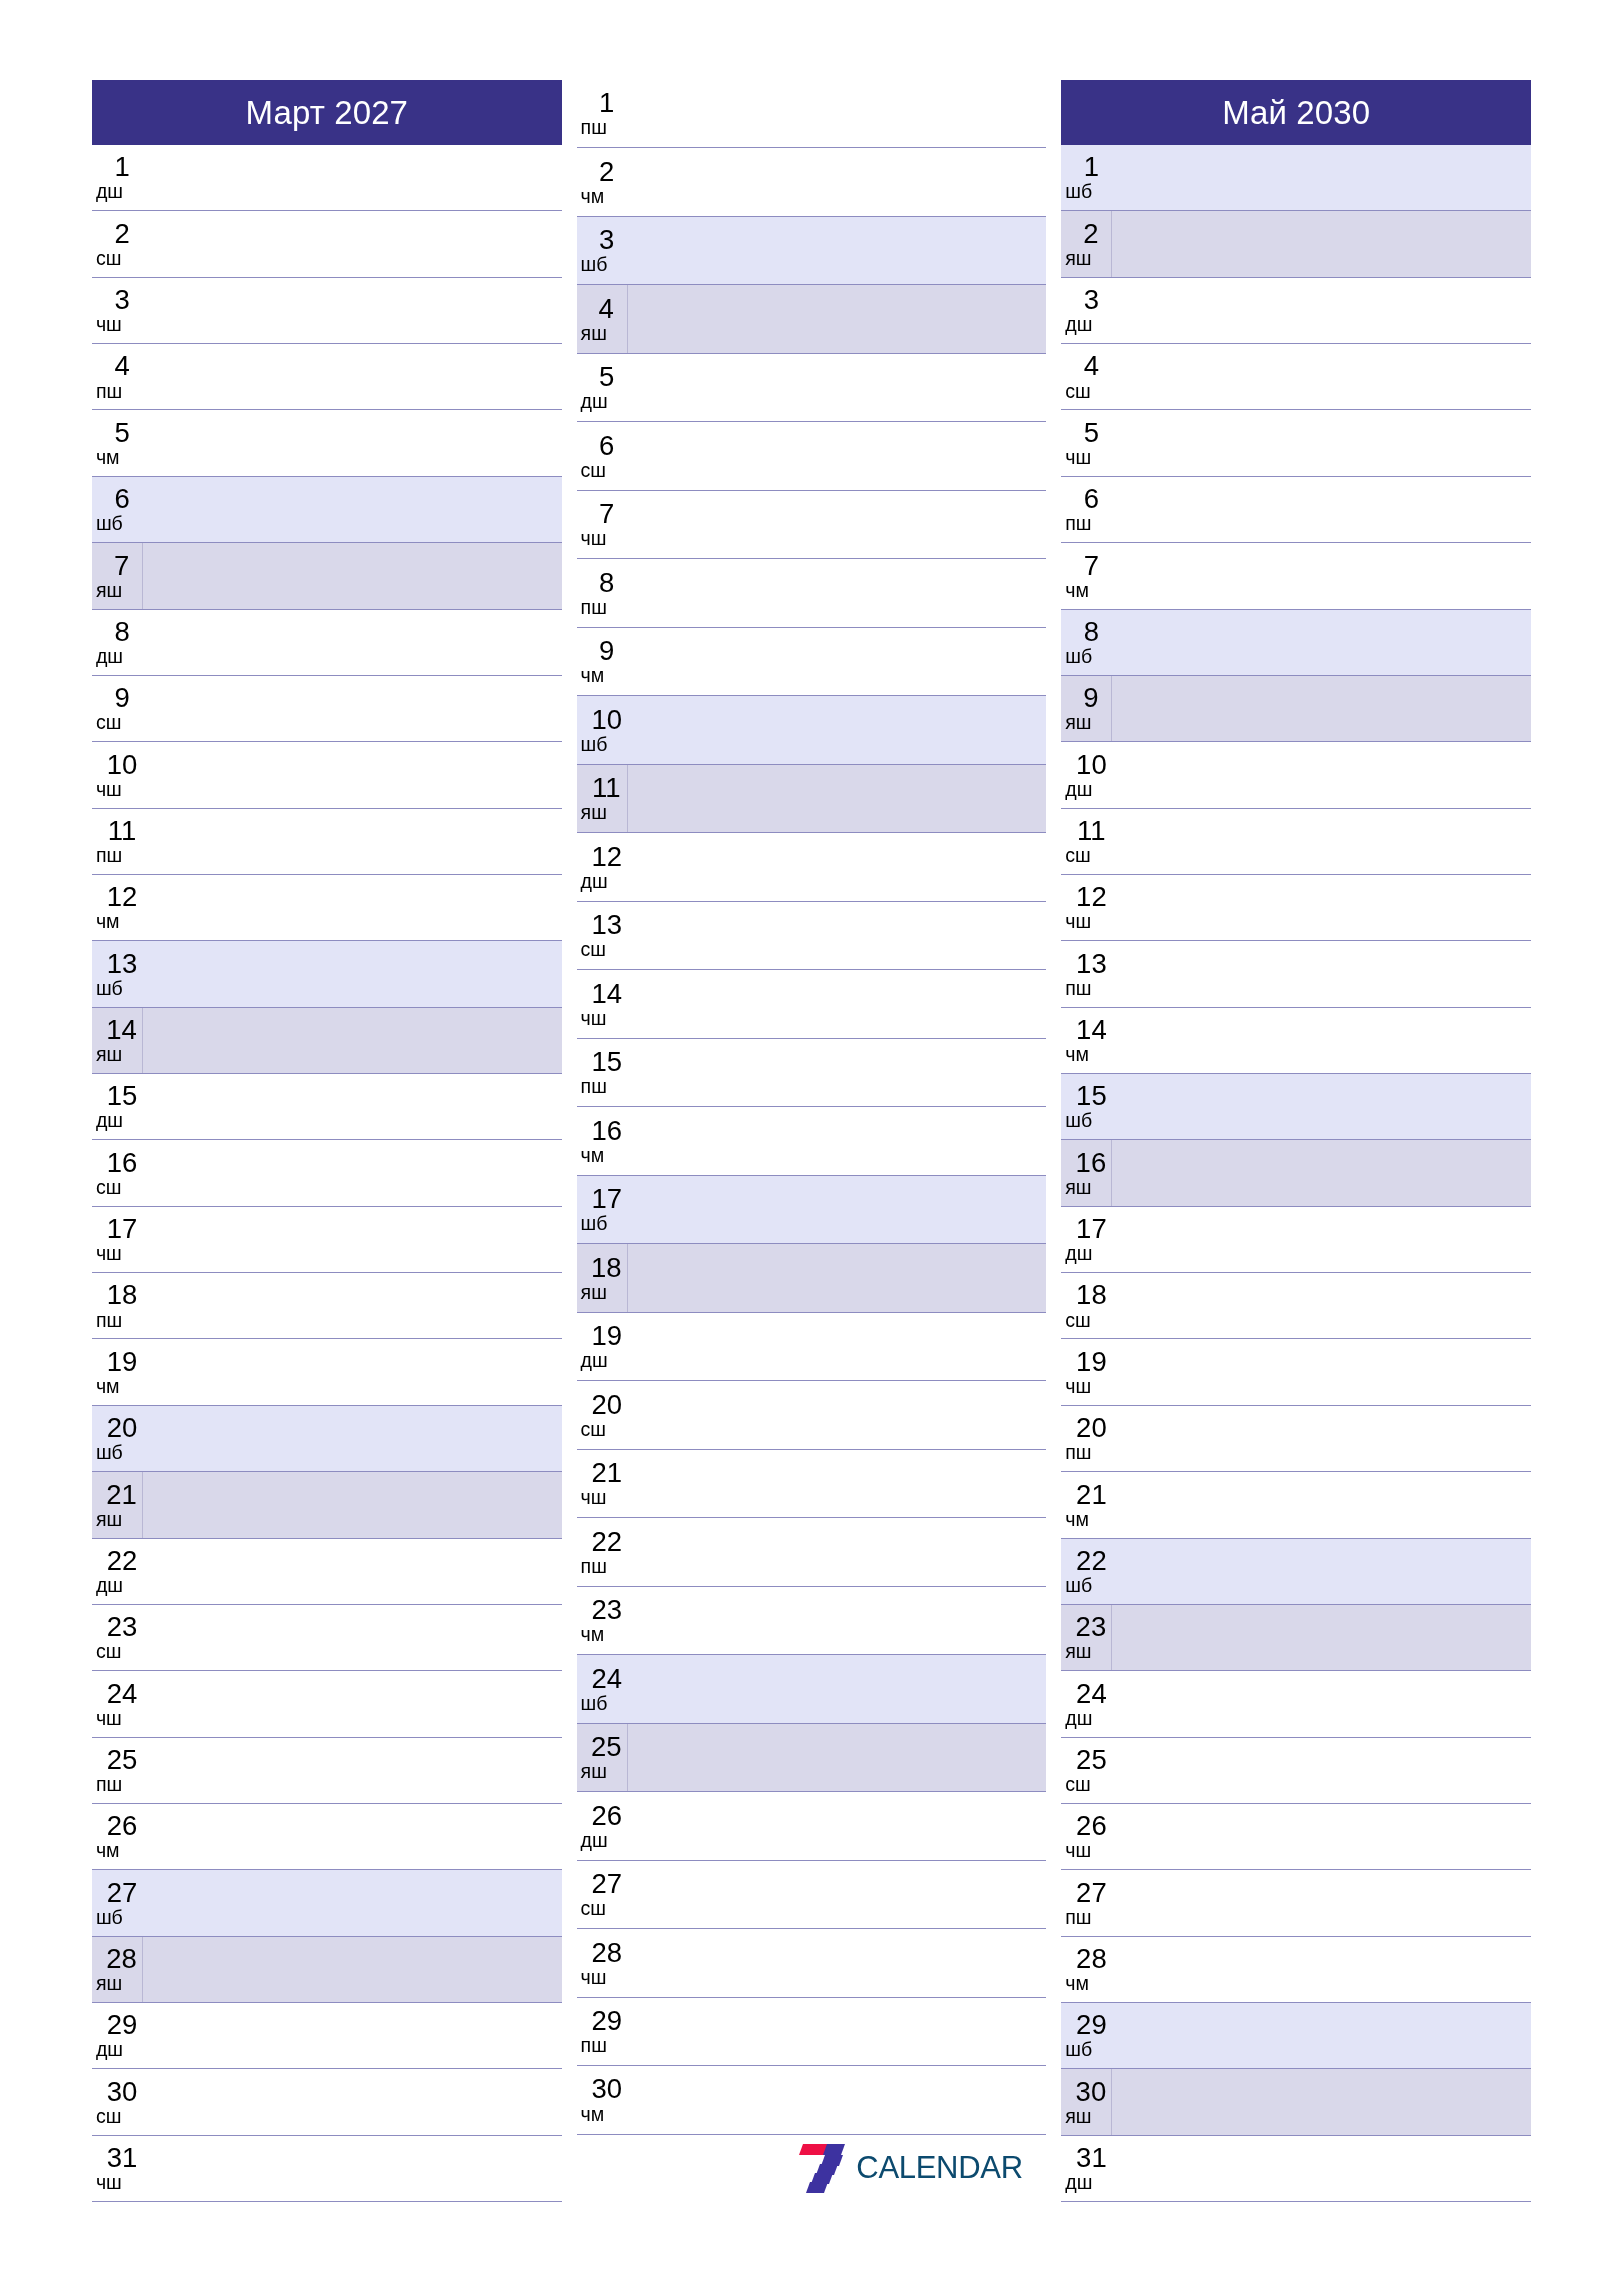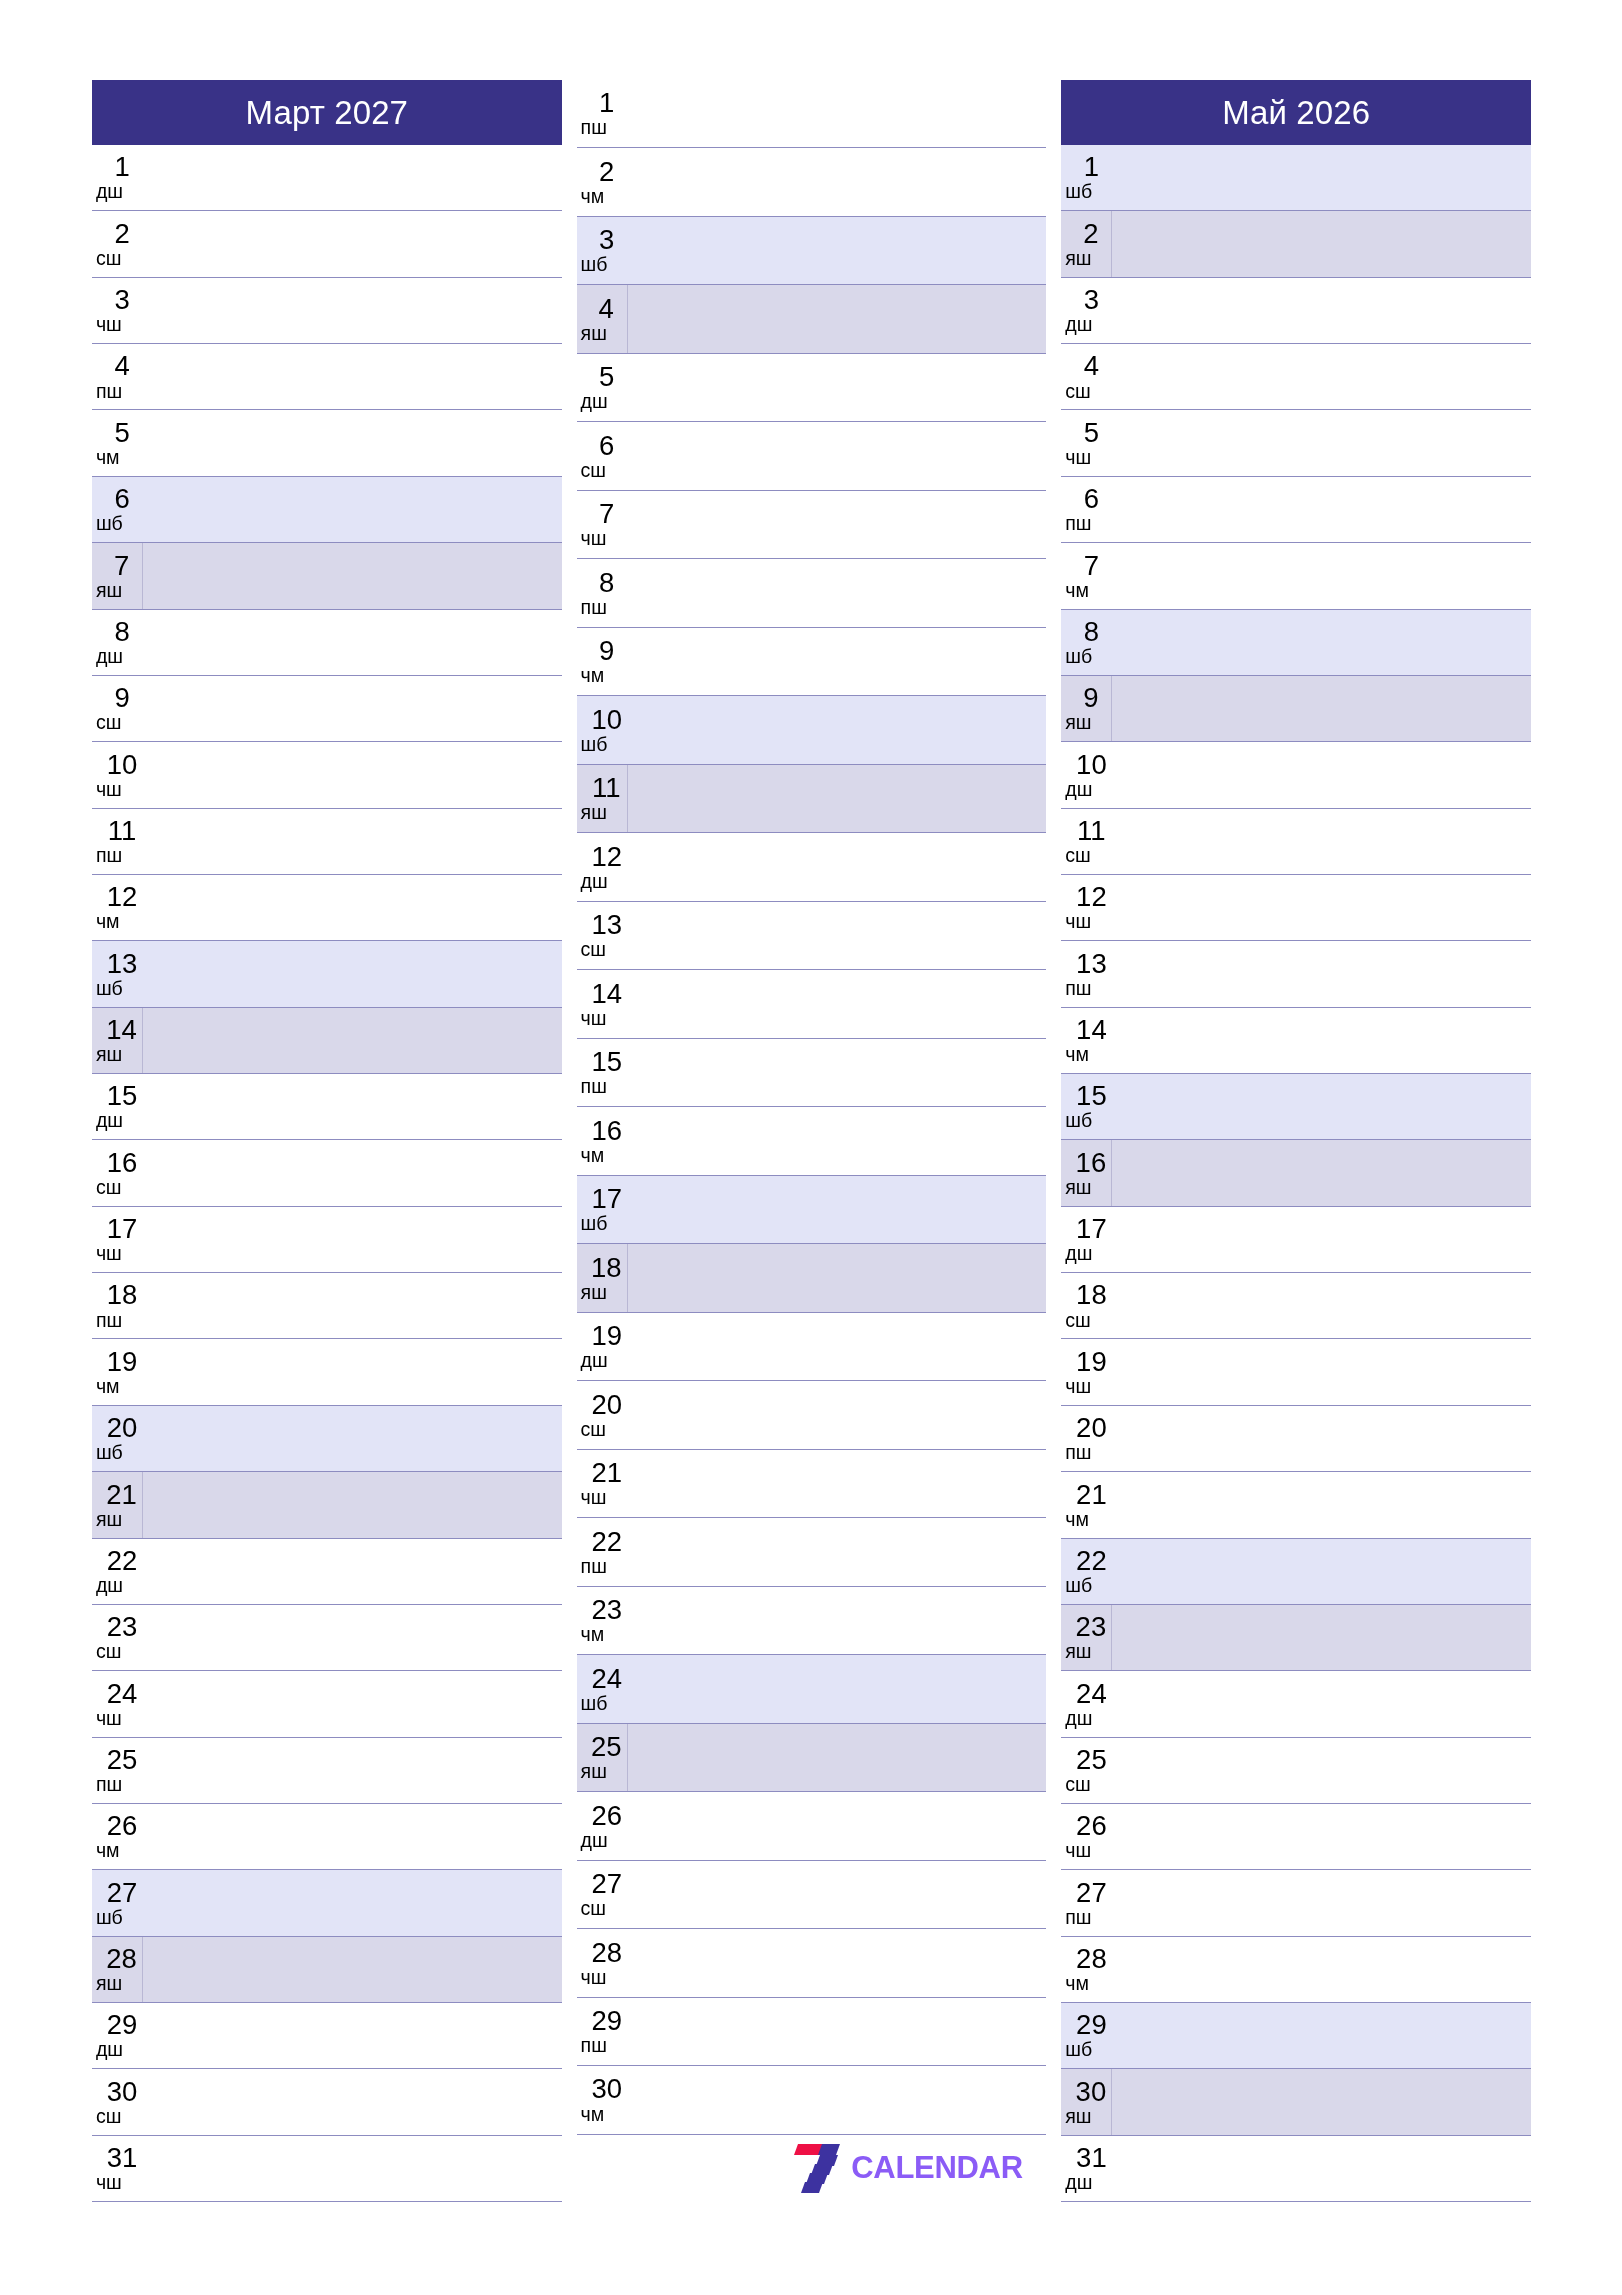--- a/index.html
+++ b/index.html
@@ -154,23 +154,23 @@
     display: block;
     width: 17.7px;
     height: 11px;
     background: #3d32a0;
     transform: skewX(-20deg);
   }
   .logo-mark i.r { background: #ee1045; }
 
   .logo-text {
     font-size: 31px;
-    font-weight: 700;
+    font-weight: 400;
     letter-spacing: -0.3px;
-    color: #8b5cf6;
+    color: #0c4a6e;
     font-family: "Liberation Sans", "DejaVu Sans", sans-serif;
   }
 </style>
 </head>
 <body>
 
 <div class="page">
   <div class="months" id="months-root">
       <div class="month">
         <div class="month-header">Март 2027</div>
@@ -618,21 +618,21 @@
                   <i style="left: 17px; top: 31px;"></i>
                   <i style="left: 11.8px; top: 40px;"></i>
                 </div>
                 <div class="logo-text">CALENDAR</div>
               </div>
             </div>
           </div>
         </div>
       </div>
       <div class="month">
-        <div class="month-header">Май 2026</div>
+        <div class="month-header">Май 2030</div>
         <div class="days">
           <div class="day-row sat">
             <div class="day-label">
               <div class="day-num">1</div>
               <div class="day-wd">шб</div>
             </div>
             <div class="day-space"></div>
           </div>
           <div class="day-row sun">
             <div class="day-label">

